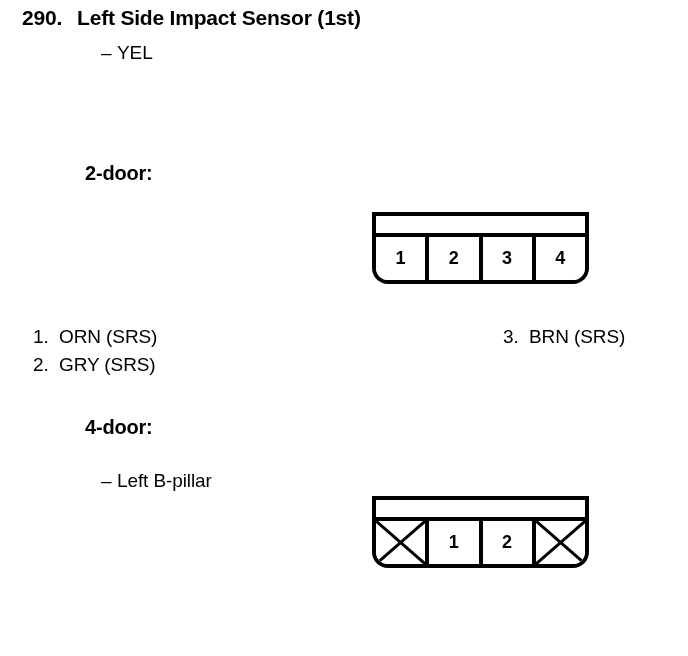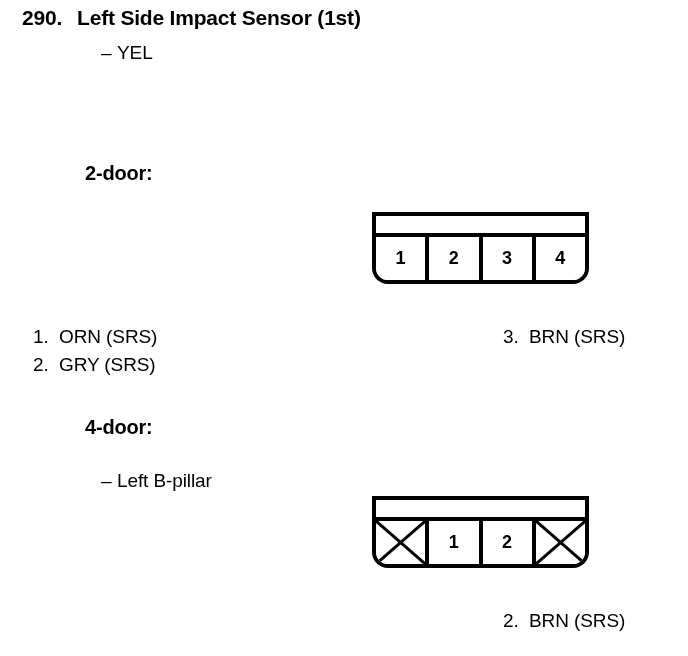--- a/index.html
+++ b/index.html
@@ -204,19 +204,14 @@
           <svg viewBox="0 0 50 44" preserveAspectRatio="none">
             <line x1="0" y1="0" x2="50" y2="44" stroke="#000" stroke-width="3"></line>
             <line x1="50" y1="0" x2="0" y2="44" stroke="#000" stroke-width="3"></line>
           </svg>
         </span>
       </div>
     </div>
   </div>
 
 
-  <div class="pin-list" style="left:503px; top:607px;">
-    <div class="pin-item">
-      <span class="pin-no">2.</span><span>BRN (SRS)</span>
-    </div>
-  </div>
 
 </div>
 
 </body></html>

